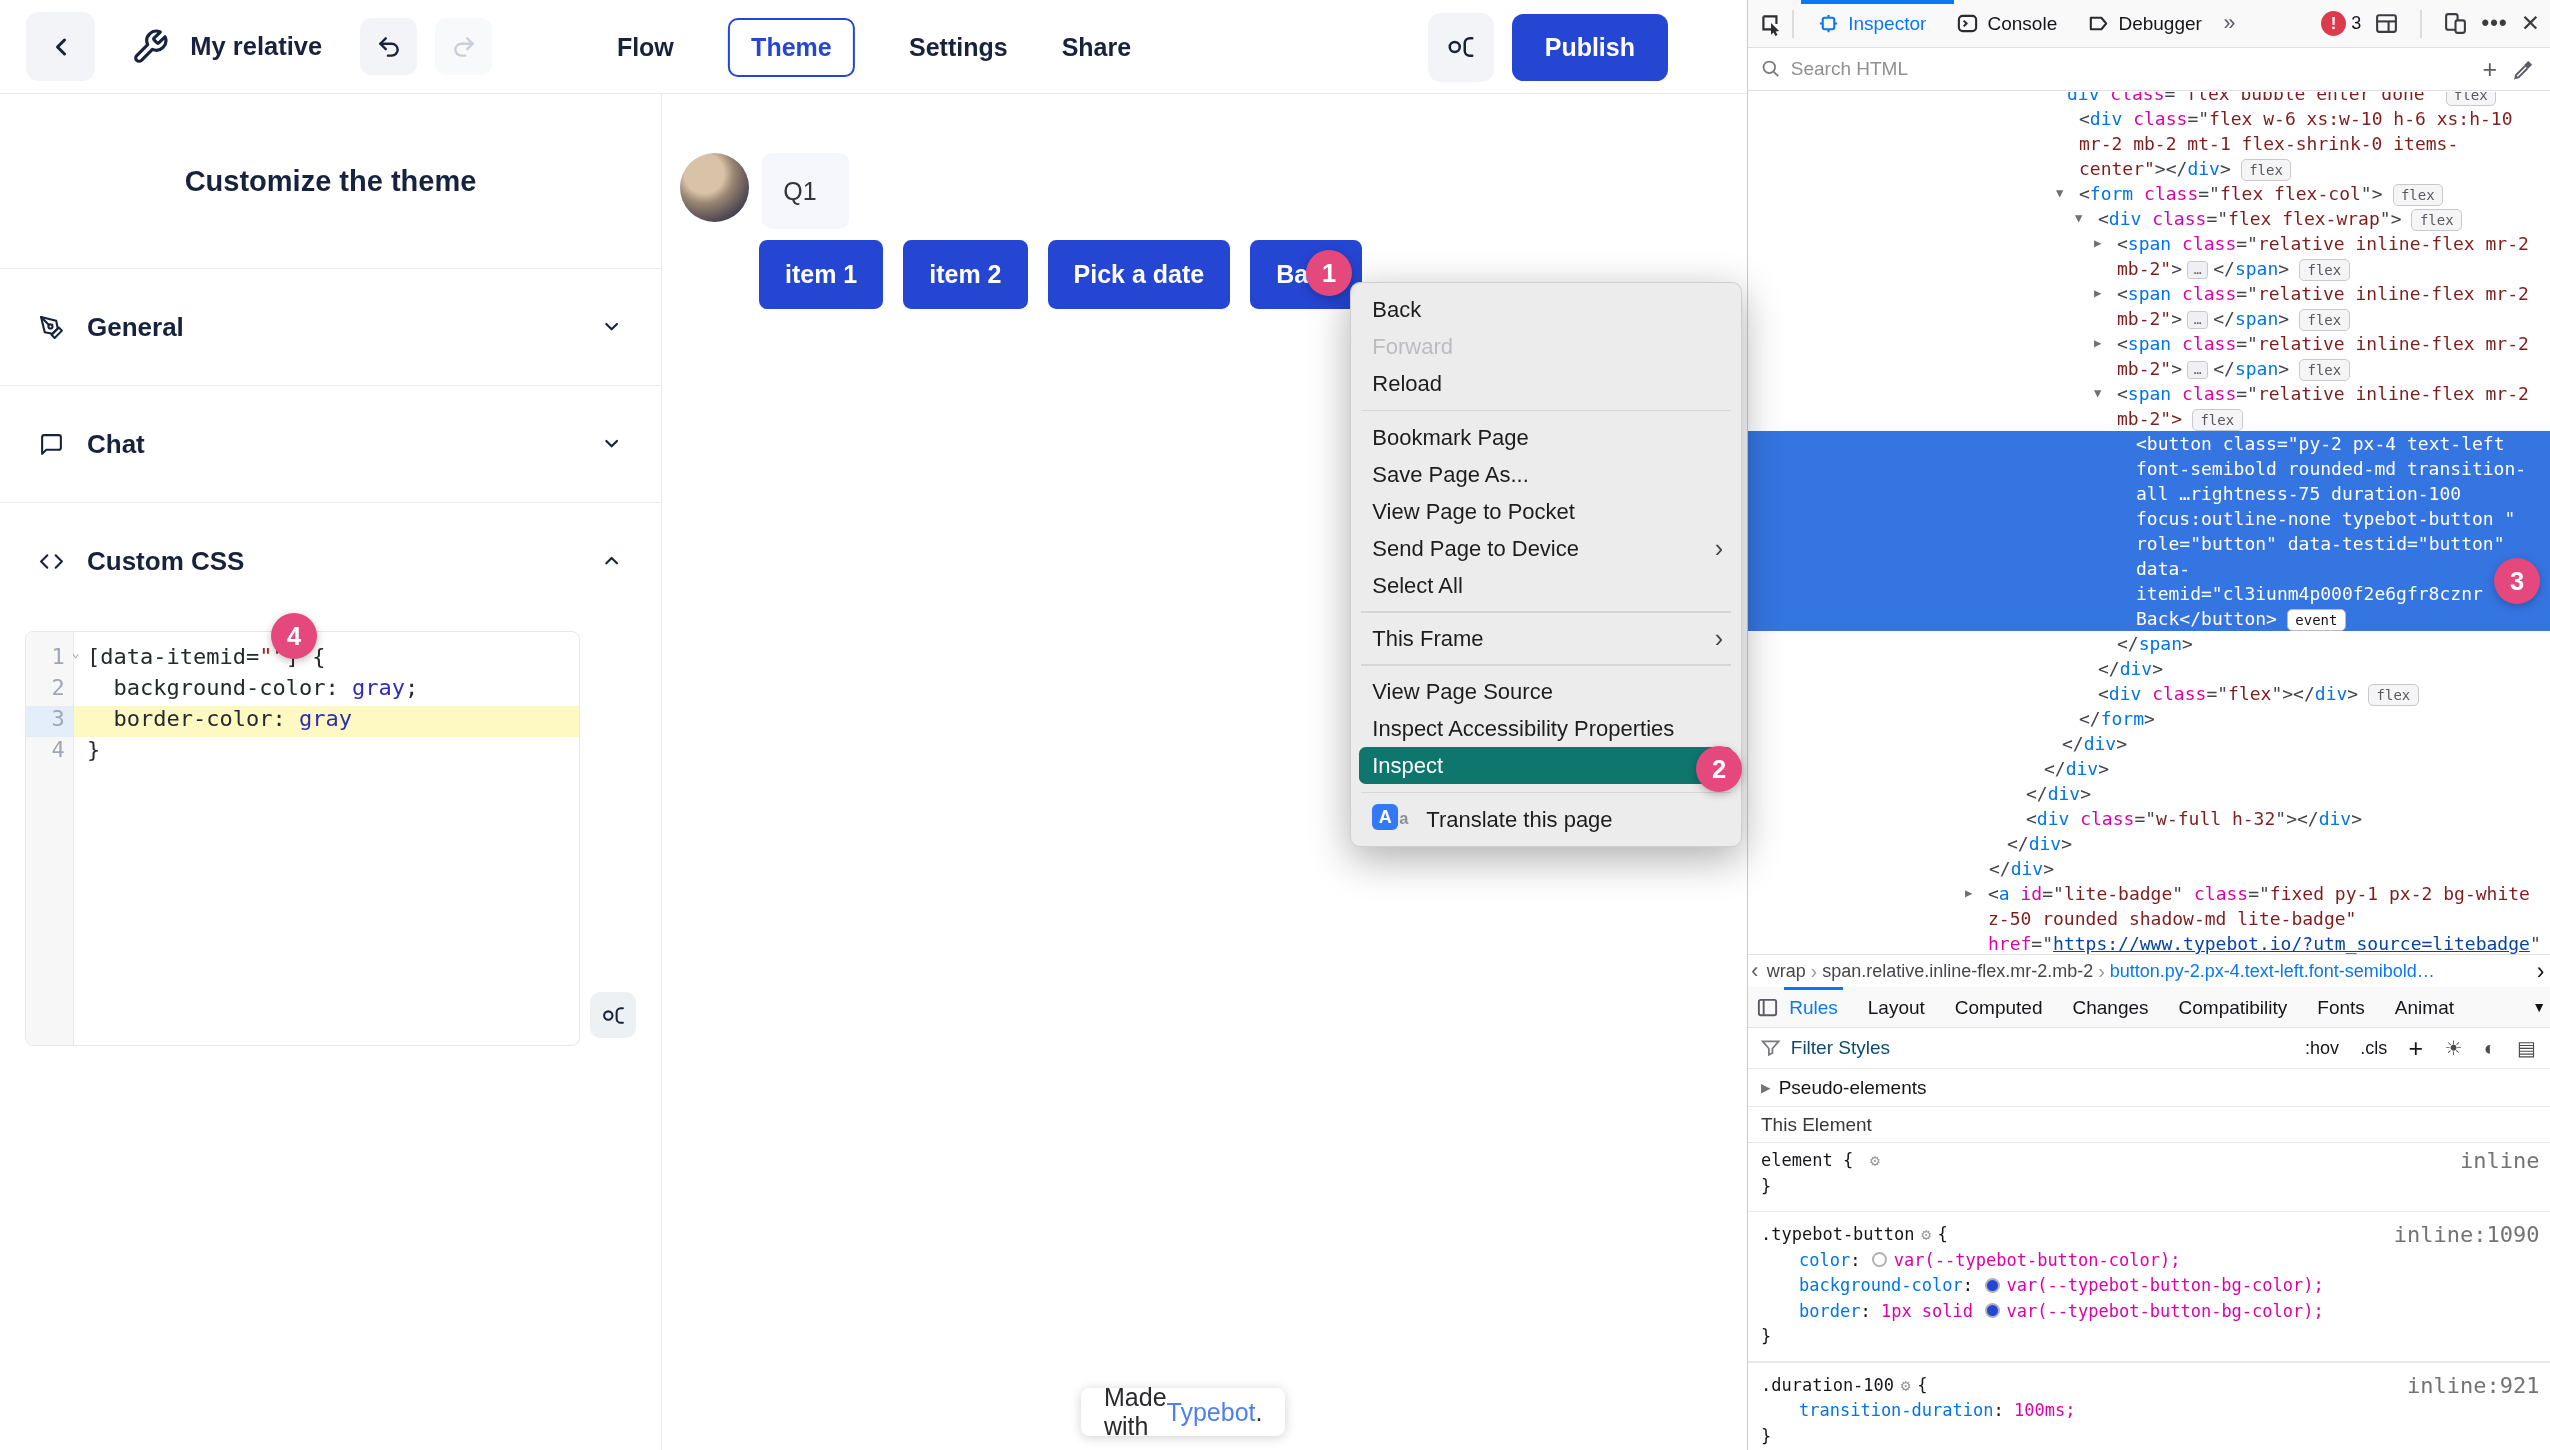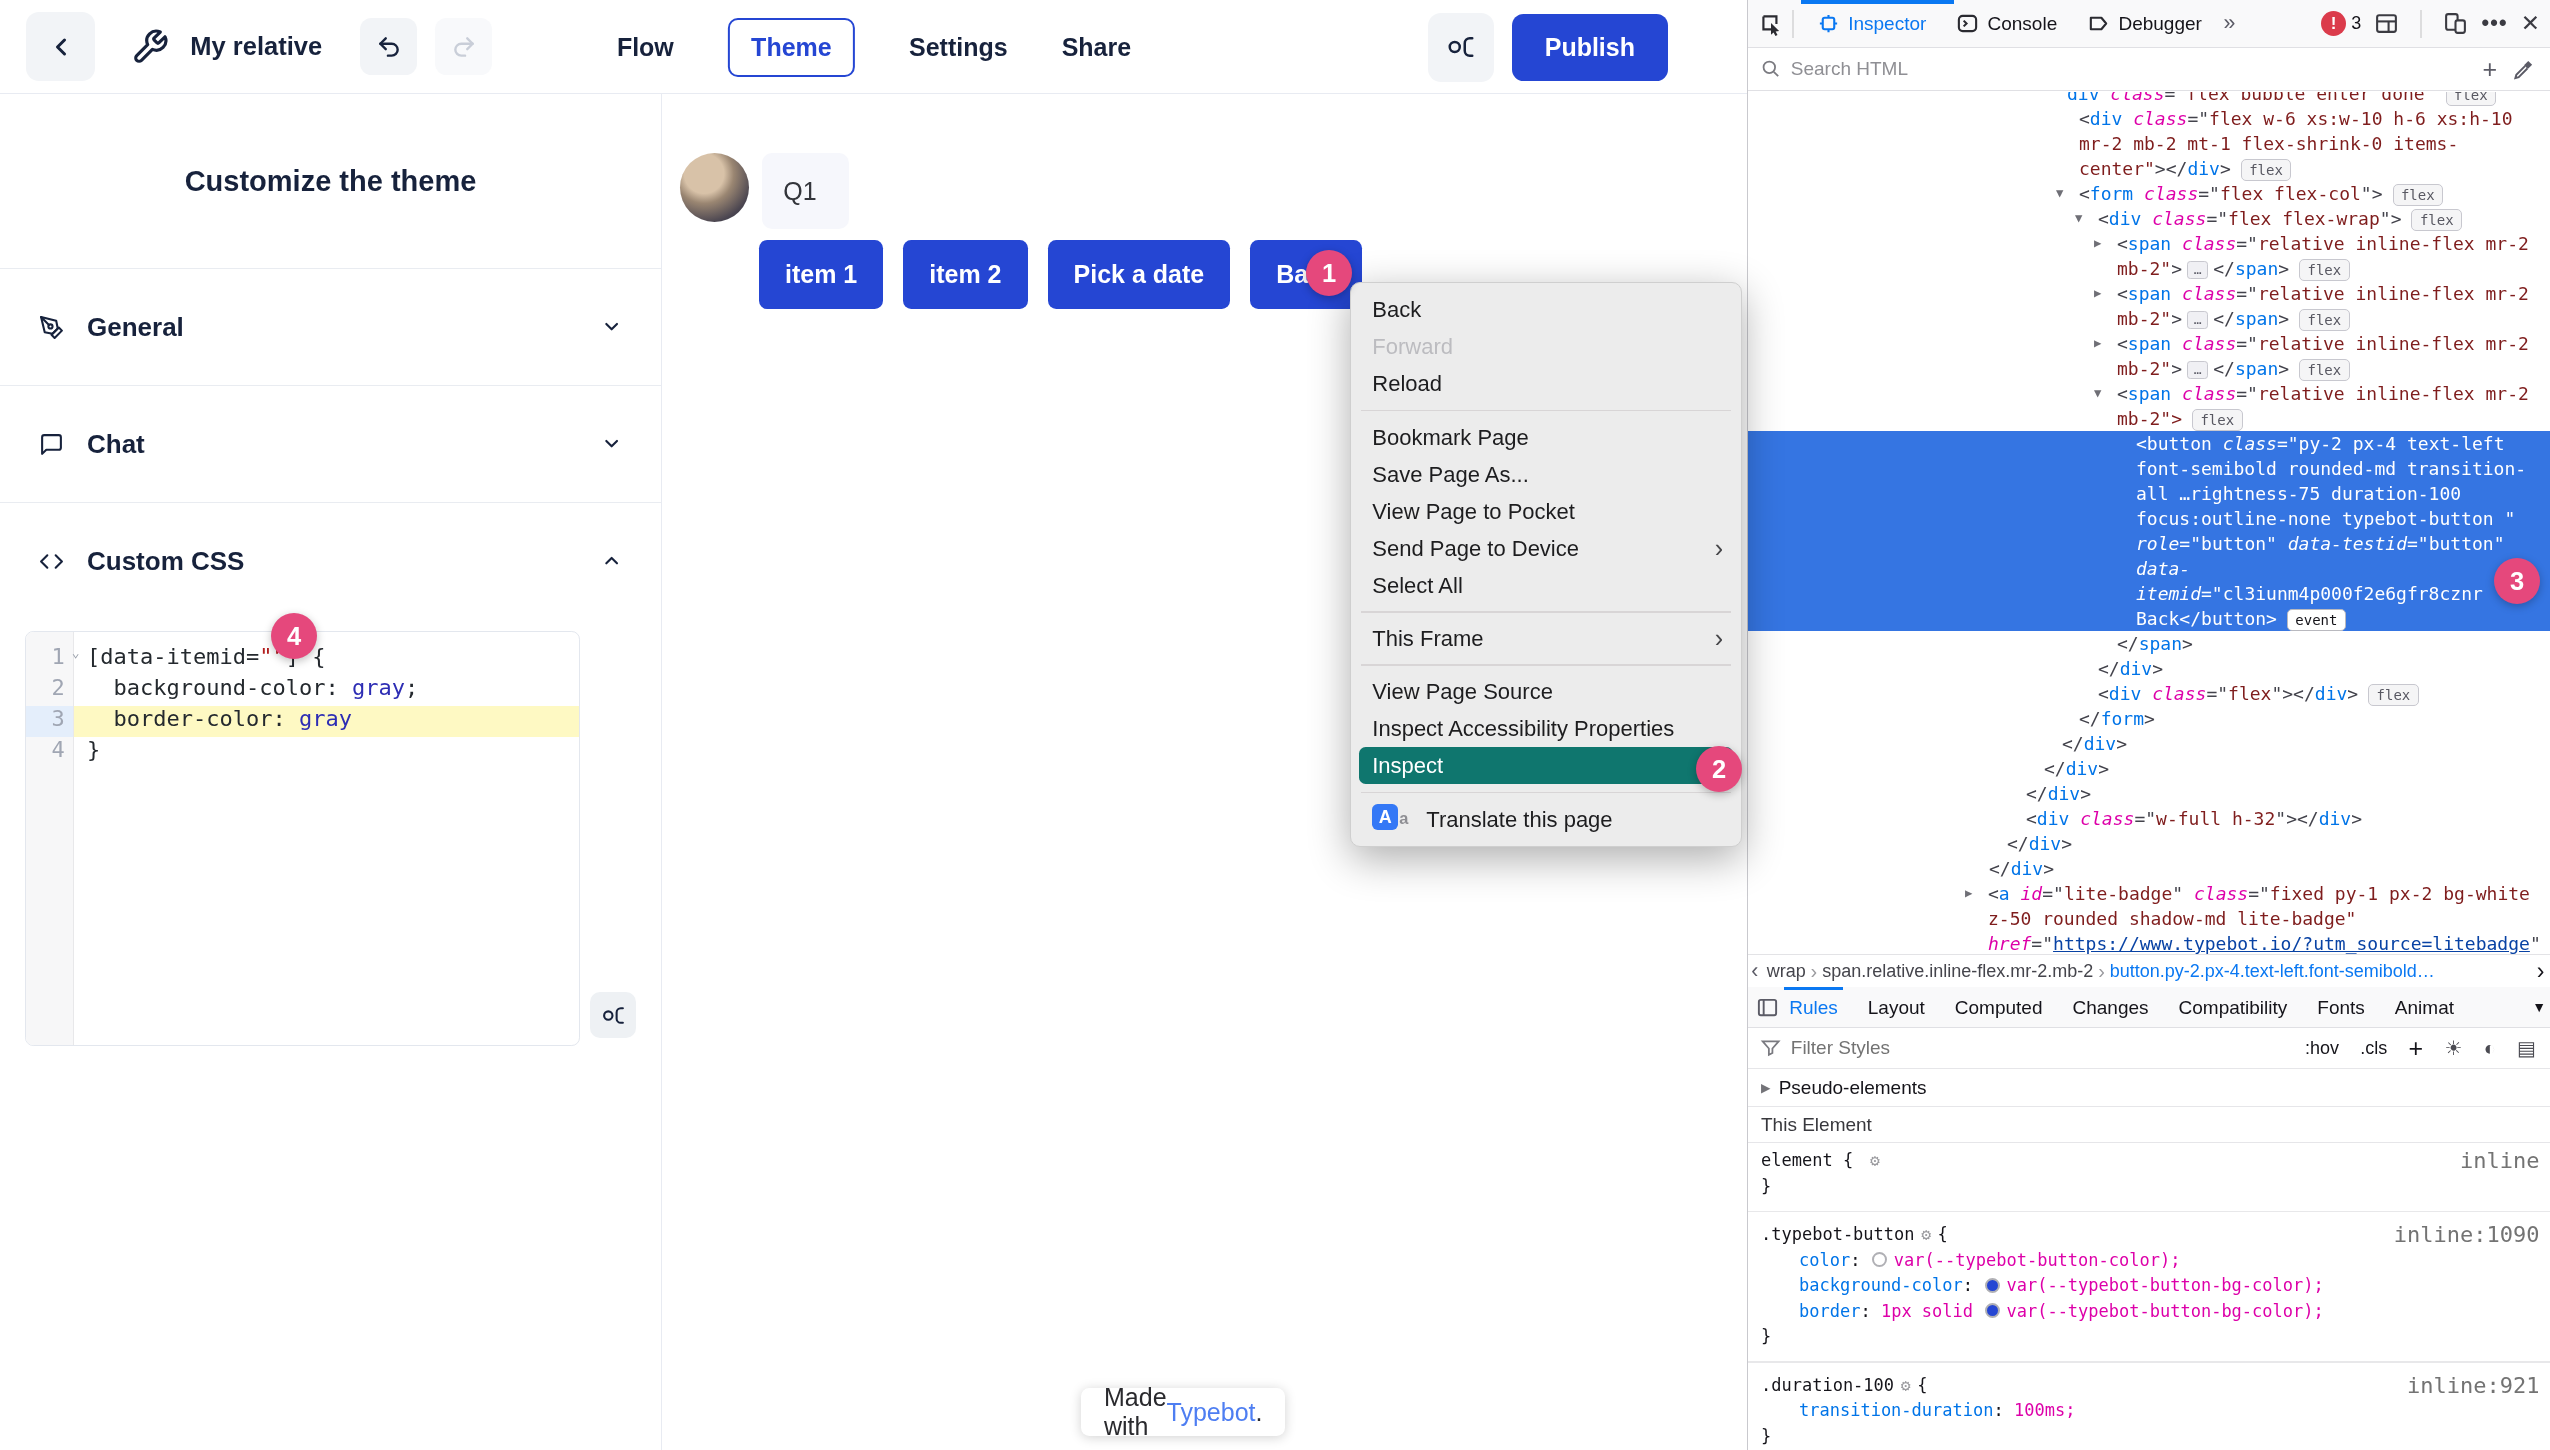--- a/index.html
+++ b/index.html
@@ -90,21 +90,21 @@
   .dt-search .ph { margin-left:10px; font-size:19px; color:#8f8f94; }
   .dt-search .plus { position:absolute; right:53px; font-size:25px; color:#5b5b66; cursor:pointer; }
   .dt-search .drop { position:absolute; right:15px; color:#5b5b66; display:flex; cursor:pointer; }
 
   .html-pane { position:absolute; left:0; top:92px; width:803px; height:865px; overflow:hidden; font:18px "DejaVu Sans Mono", monospace; }
   .hrow { position:relative; height:25px; line-height:25px; white-space:pre; cursor:pointer; }
   .hrow.clip { height:14px; overflow:hidden; }
   .hrow.clip .inner { display:block; margin-top:-10.7px; }
   .hrow .arr { position:absolute; font-size:12.3px; color:#6f6f76; top:0; }
   .hrow.sel { background:#3575e2; }
-  .tk-p { color:#43434c; } .tk-t { color:#0074e8; } .tk-a { color:#dd00a9;font-style:italic; } .tk-v { color:#7f1d1d; }
+  .tk-p { color:#43434c; } .tk-t { color:#0074e8; } .tk-a { color:#dd00a9; } .tk-v { color:#7f1d1d; }
   .tk-l { color:#0842a4; text-decoration:underline; }
   .hrow.sel .tk-p, .hrow.sel .tk-t, .hrow.sel .tk-a, .hrow.sel .tk-v, .hrow.sel .tk-l { color:#fff; }
   .tk-e { display:inline-block; vertical-align:middle; margin:0 5px; padding:0 5.7px; height:18px; line-height:16.4px; font-size:13px; color:#5b5b66; background:#f0f0f4; border:0.8px solid #c8c8cf; border-radius:3.3px; }
   .node-badge { display:inline-block; vertical-align:middle; margin-left:10px; padding:0.8px 7.4px; font-size:14px; color:#585862; background:#f5f5f6; border:1.6px solid #c8c8cf; border-radius:5px; line-height:18px; }
   .node-badge.event { background:#fff; color:#15141a; border-color:#b9b9bf; }
 
   .dt-breadcrumb { position:absolute; left:0; top:954px; width:803px; height:33px; border-top:1.6px solid #e3e3e6; display:flex; align-items:center; font-size:18px; overflow:hidden; background:#fff; }
   .bc-scroll { font-size:21.3px; color:#5b5b66; margin:0 5px 0 3.3px; cursor:pointer; }
   .bc-item { color:#45454c; margin:0 3.3px; white-space:nowrap; cursor:pointer; }
   .bc-item.active { color:#0a78f2; }
@@ -113,21 +113,21 @@
 
   .panel-tabs { position:absolute; left:0; top:987px; width:803px; height:41px; background:#f9f9fa; border-bottom:1.6px solid #e0e0e4; display:flex; align-items:center; overflow:hidden; }
   .pt-dock { color:#5b5b66; margin:0 10px 0 8.2px; display:flex; flex:0 0 auto; }
   .panel-tab { font-size:19px; color:#15141a; margin-right:30px; white-space:nowrap; cursor:pointer; position:relative; height:41px; line-height:41px; flex:0 0 auto; }
   .panel-tab.active { color:#0a78f2; }
   .panel-tab.active::before { content:""; position:absolute; left:-5px; right:-5px; top:0; height:3.3px; background:#0a78f2; }
   .pt-caret { position:absolute; right:5px; top:0; height:41px; line-height:41px; font-size:14px; color:#15141a; }
 
   .filter-row { position:absolute; left:0; top:1028px; width:803px; height:41px; border-bottom:1.6px solid #e6e6e9; display:flex; align-items:center; }
   .filter-row .funnel { margin-left:11.5px; color:#7a7a80; display:flex; }
-  .filter-row .ph { margin-left:10px; font-size:19px; color:#737373; }
+  .filter-row .ph { margin-left:10px; font-size:19px; color:#0c4a6e; }
   .filter-toggles { margin-left:auto; display:flex; align-items:center; gap:21.3px; padding-right:15px; }
   .ftog { font-size:18px; color:#15141a; cursor:pointer; }
   .ftog.glyph { font-size:20px; color:#4b4b52; }
   .ftog.plus { font-size:25px; }
 
   .pseudo-row { position:absolute; left:0; top:1069px; width:803px; height:38px; border-bottom:1.6px solid #e6e6e9; display:flex; align-items:center; font-size:19px; color:#15141a; cursor:pointer; }
   .pseudo-row .tri { font-size:12.3px; color:#737378; margin:0 8.2px 0 13px; }
   .thisel-row { position:absolute; left:0; top:1107px; width:803px; height:36px; border-bottom:1.6px solid #e6e6e9; display:flex; align-items:center; padding-left:13px; font-size:19px; color:#38383d; }
 
   .rules-pane { position:absolute; left:0; top:1143px; width:803px; bottom:0; overflow:hidden; font:17px "DejaVu Sans Mono", monospace; }

